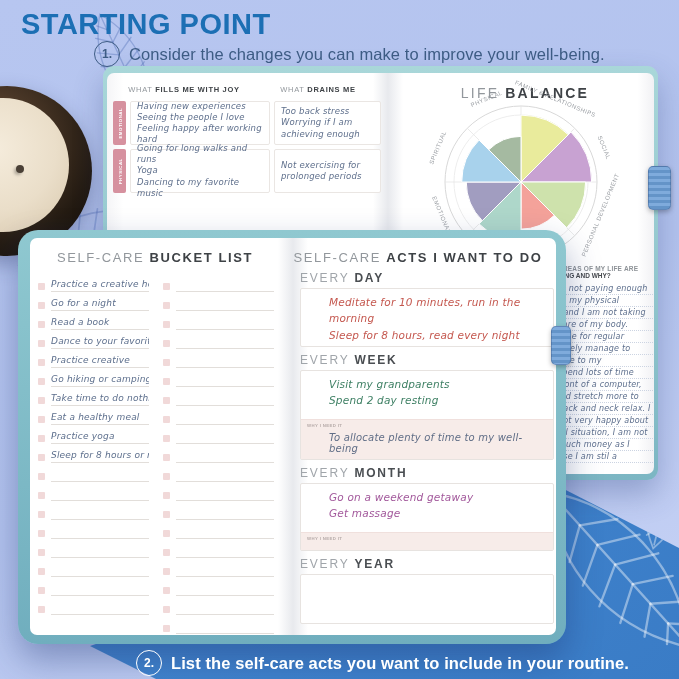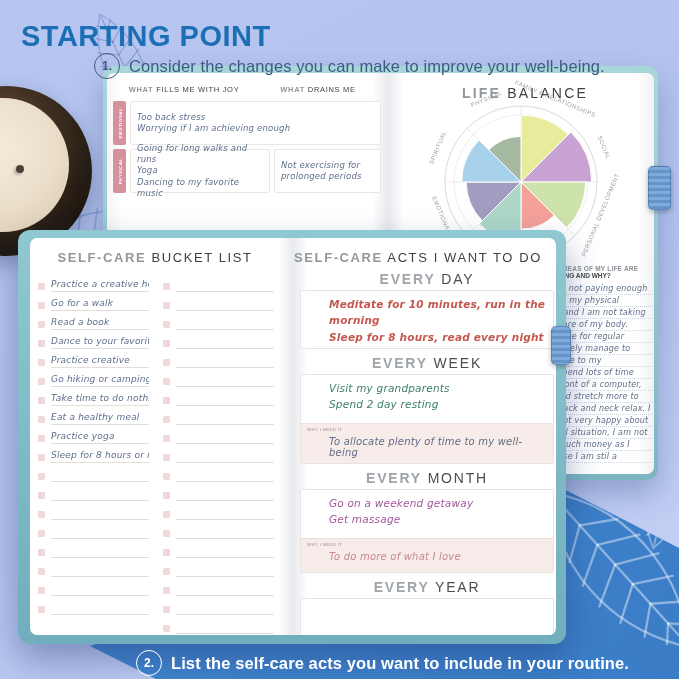--- a/index.html
+++ b/index.html
@@ -20,21 +20,21 @@
   
   .candle{position:absolute;left:-78px;top:86px;width:170px;height:170px;border-radius:50%;z-index:2;
     background:radial-gradient(circle at 40% 32%,#7a5c3c 0%,#4a3727 32%,#241b12 68%,#0f0b07 100%);
     box-shadow:0 8px 20px rgba(30,40,90,.35);}
   .wax{position:absolute;left:15px;top:12px;width:132px;height:134px;border-radius:50%;
     background:radial-gradient(circle at 44% 38%,#f5ecdc 0%,#eadec9 55%,#d8c8ad 100%);}
   .wick{position:absolute;left:60%;top:50%;width:8px;height:8px;border-radius:50%;background:#4a4036;
     box-shadow:-2px 2px 3px rgba(0,0,0,.25);}
 
   
-  .header{position:absolute;left:0;top:12px;z-index:7;width:100%;}
+  .header{position:absolute;left:0;top:0;z-index:7;width:100%;}
   .title{margin:8px 0 0 21px;font-size:29px;font-weight:800;letter-spacing:.5px;color:#1c6fb4;}
   .step{display:flex;align-items:center;gap:9px;}
   .step-1{position:absolute;left:94px;top:41px;}
   .step-num{display:inline-flex;align-items:center;justify-content:center;width:24px;height:24px;
     border-radius:50%;border:1.7px solid #3d5c84;color:#3d5c84;font-size:12px;font-weight:700;flex:0 0 auto;}
   .step-txt{font-size:16.5px;color:#3d5c84;font-weight:500;letter-spacing:.1px;}
   .footer{position:absolute;left:136px;top:650px;z-index:7;}
   .footer .step-num{border-color:#fff;color:#fff;}
   .footer .step-txt{color:#fff;font-weight:600;}
 
@@ -42,30 +42,30 @@
   .nb{position:absolute;}
   .nb-back{left:103px;top:66px;width:555px;height:414px;z-index:3;border-radius:11px;
     background:linear-gradient(180deg,#a9d7d9 0%,#7cb6c3 100%);
     box-shadow:0 14px 30px rgba(40,60,120,.30);}
   .spread{position:absolute;background:#fff;border-radius:7px;overflow:hidden;}
   .spread-b{inset:7px 4px 6px 4px;
     background:linear-gradient(90deg,#f5f5f7 0,#fff 3%,#fff 97%,#f1f1f4 100%);}
   .gutter{position:absolute;top:0;bottom:0;width:30px;
     background:linear-gradient(90deg,rgba(110,120,145,0) 0%,rgba(110,120,145,.16) 50%,rgba(110,120,145,0) 100%);}
   .gutter-b{left:266px;} .gutter-f{left:248px;}
-  .nb-front{left:18px;top:230px;width:548px;height:414px;z-index:5;border-radius:12px;
+  .nb-front{left:18px;top:230px;width:548px;height:414px;z-index:5;border-radius:20px;
     background:linear-gradient(180deg,#8fc8d0 0%,#70aebe 100%);
     box-shadow:0 16px 34px rgba(30,50,110,.38);}
   .spread-f{inset:8px 10px 9px 12px;}
 
   
   .pg-title{text-align:center;font-size:12px;letter-spacing:1.6px;white-space:nowrap;}
   .pg-title.big{font-size:13px;margin-top:12px;}
-  .t-light{color:#92979c;font-weight:700;}
-  .t-bold{color:#3e4246;font-weight:400;}
+  .t-light{color:#92979c;font-weight:400;}
+  .t-bold{color:#3e4246;font-weight:700;}
   .hand{font-family:"DejaVu Sans",sans-serif;font-style:italic;letter-spacing:.2px;}
 
   
   .joy-page{position:absolute;left:0;top:0;width:282px;}
   .jd-titles{display:flex;margin:12px 8px 7px 6px;}
   .jd-titles .pg-title{font-size:7.5px;letter-spacing:.7px;}
   .jd-t1{width:53%;} .jd-t2{width:47%;}
   .jd-row{display:flex;gap:4px;height:44px;margin:0 8px 4px 6px;}
   .jd-tab{width:13px;flex:0 0 auto;background:#d6919f;border-radius:2px;
     display:flex;align-items:center;justify-content:center;}
@@ -92,21 +92,21 @@
   .b-cols{display:flex;gap:14px;margin:8px 6px 0 8px;}
   .b-col{flex:1;min-width:0;}
   .b-row{display:flex;align-items:flex-end;height:19px;}
   .chk{width:7px;height:7px;background:#f1d9d9;border-radius:1px;margin:0 6px 2px 0;flex:0 0 auto;}
   .b-line{flex:1;border-bottom:1px solid #e2deda;font-size:9px;color:#5c6e8c;
     padding-bottom:1px;white-space:nowrap;overflow:hidden;min-height:11px;}
 
   
   .acts-page{position:absolute;left:250px;right:0;top:0;}
   .acts{margin:4px 2px 0 20px;}
-  .act-period{text-align:center;font-size:14px;letter-spacing:1.8px;margin:6px 0 3px;}
+  .act-period{text-align:left;font-size:12px;letter-spacing:1.8px;margin:6px 0 3px;}
   .act-period .t-light{color:#a0a5aa;} .act-period .t-bold{color:#4a4e52;}
   .act-box{border:1px solid #e7e3e0;border-radius:2px;background:#fff;}
   .act-entry{min-height:40px;padding:5px 6px 3px 28px;font-size:10.5px;line-height:1.55;
     white-space:pre-line;color:#5c6e8c;}
   .act-why{position:relative;background:#f7ece9;border-top:1px solid #f0e0dd;
     padding:12px 6px 5px 28px;}
   .why-label{position:absolute;top:3px;left:6px;font-size:6px;transform:scale(.72);
     transform-origin:0 0;letter-spacing:.5px;color:#b7acaa;font-weight:700;}
   .why-text{font-size:10px;min-height:16px;white-space:pre-line;}
 
@@ -177,20 +177,23 @@
             <span class="t-light">WHAT</span>
             <span class="t-bold">DRAINS ME</span>
           </div>
         </div>
         <div class="jd-rows">
 
             <div class="jd-row">
               <div class="jd-tab">
                 <span>EMOTIONAL</span>
               </div>
+              <div class="jd-cell jd-joy hand">Having new experiences
+Seeing the people I love
+Feeling happy after working hard</div>
               <div class="jd-cell jd-drains hand">Too back stress
 Worrying if I am achieving enough</div>
             </div>
 
 
             <div class="jd-row">
               <div class="jd-tab">
                 <span>PHYSICAL</span>
               </div>
               <div class="jd-cell jd-joy hand">Going for long walks and runs
@@ -291,21 +294,21 @@
         <div class="b-cols">
           <div class="b-col">
 
               <div class="b-row">
                 <span class="chk"></span>
                 <span class="b-line hand">Practice a creative hobby</span>
               </div>
 
               <div class="b-row">
                 <span class="chk"></span>
-                <span class="b-line hand">Go for a walk</span>
+                <span class="b-line hand">Go for a night</span>
               </div>
 
               <div class="b-row">
                 <span class="chk"></span>
                 <span class="b-line hand">Read a book</span>
               </div>
 
               <div class="b-row">
                 <span class="chk"></span>
                 <span class="b-line hand">Dance to your favorite music</span>
@@ -490,21 +493,21 @@
           <span class="t-bold">ACTS I WANT TO DO</span>
         </div>
         <div class="acts">
 
             <div class="act">
               <div class="act-period">
                 <span class="t-light">EVERY</span>
                 <span class="t-bold">DAY</span>
               </div>
               <div class="act-box">
-                <div class="act-entry hand" style="color: rgb(196, 87, 78); font-weight: bold;">Meditate for 10 minutes, run in the morning
+                <div class="act-entry hand" style="color: rgb(196, 87, 78);">Meditate for 10 minutes, run in the morning
 Sleep for 8 hours, read every night</div>
               </div>
             </div>
 
             <div class="act">
               <div class="act-period">
                 <span class="t-light">EVERY</span>
                 <span class="t-bold">WEEK</span>
               </div>
               <div class="act-box">
@@ -520,21 +523,20 @@
             <div class="act">
               <div class="act-period">
                 <span class="t-light">EVERY</span>
                 <span class="t-bold">MONTH</span>
               </div>
               <div class="act-box">
                 <div class="act-entry hand" style="color: rgb(162, 88, 155);">Go on a weekend getaway
 Get massage</div>
                 <div class="act-why">
                   <span class="why-label">WHY I NEED IT</span>
-                  <div class="why-text hand" style="color: rgb(201, 136, 146);">To do more of what I love</div>
                 </div>
               </div>
             </div>
 
             <div class="act">
               <div class="act-period">
                 <span class="t-light">EVERY</span>
                 <span class="t-bold">YEAR</span>
               </div>
               <div class="act-box">

